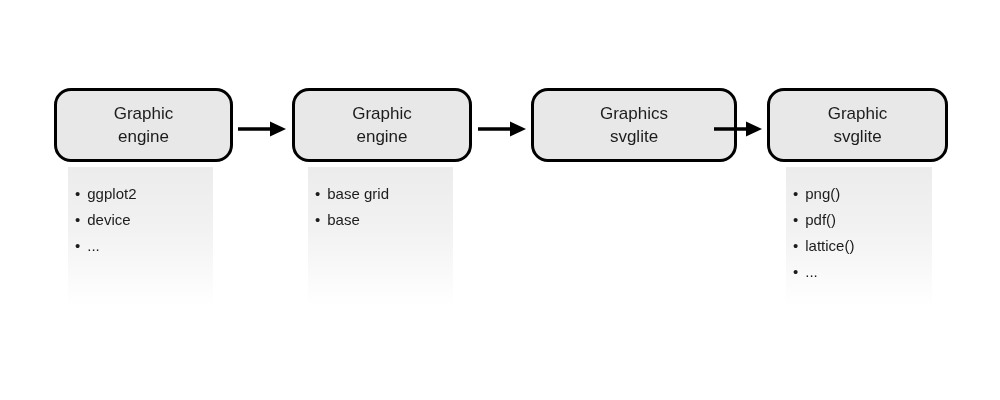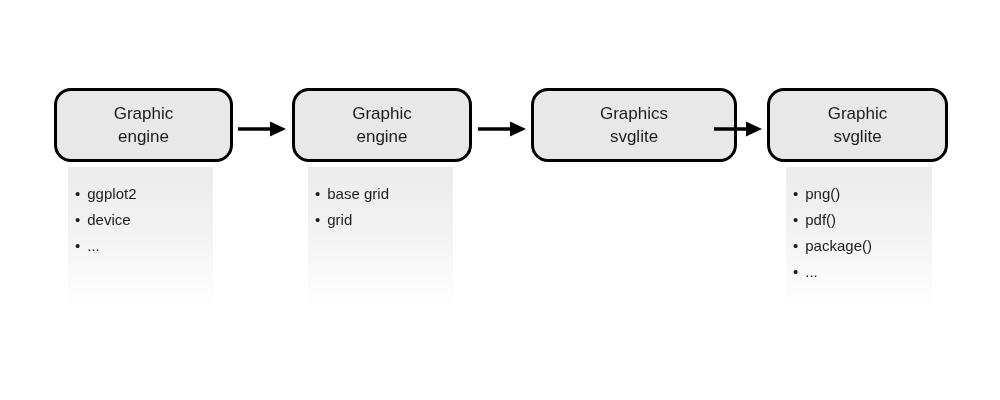--- a/index.html
+++ b/index.html
@@ -123,36 +123,36 @@
     </div>
   </div>
 
   <div class="panel panel-1">
     <div class="bullet-item">
       <span class="bullet-glyph">•</span>
       <span>base grid</span>
     </div>
     <div class="bullet-item">
       <span class="bullet-glyph">•</span>
-      <span>grid</span>
+      <span>base</span>
     </div>
   </div>
 
   <div class="panel panel-3">
     <div class="bullet-item">
       <span class="bullet-glyph">•</span>
       <span>png()</span>
     </div>
     <div class="bullet-item">
       <span class="bullet-glyph">•</span>
       <span>pdf()</span>
     </div>
     <div class="bullet-item">
       <span class="bullet-glyph">•</span>
-      <span>package()</span>
+      <span>lattice()</span>
     </div>
     <div class="bullet-item">
       <span class="bullet-glyph">•</span>
       <span>...</span>
     </div>
   </div>
 
 </div>
 
 </body></html>

